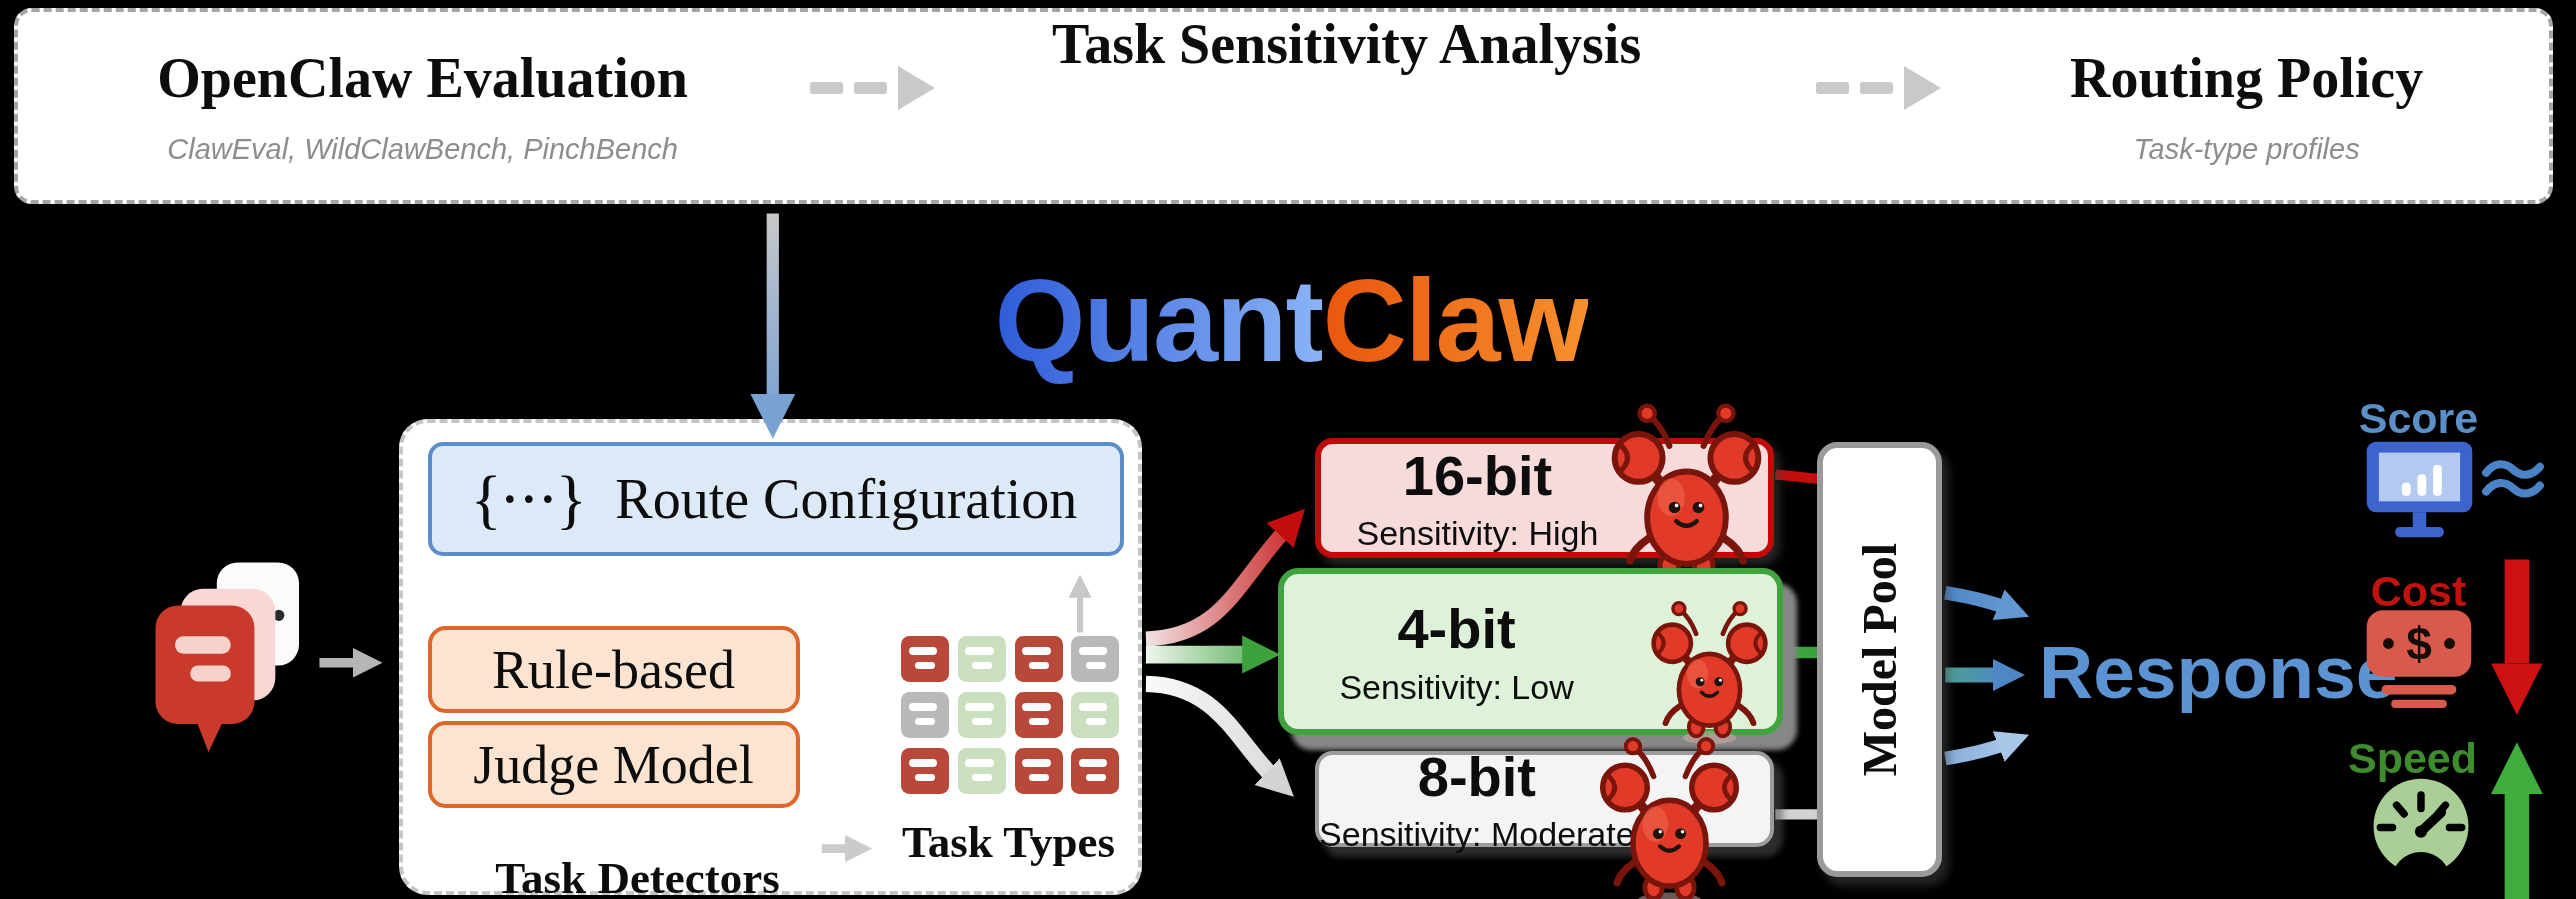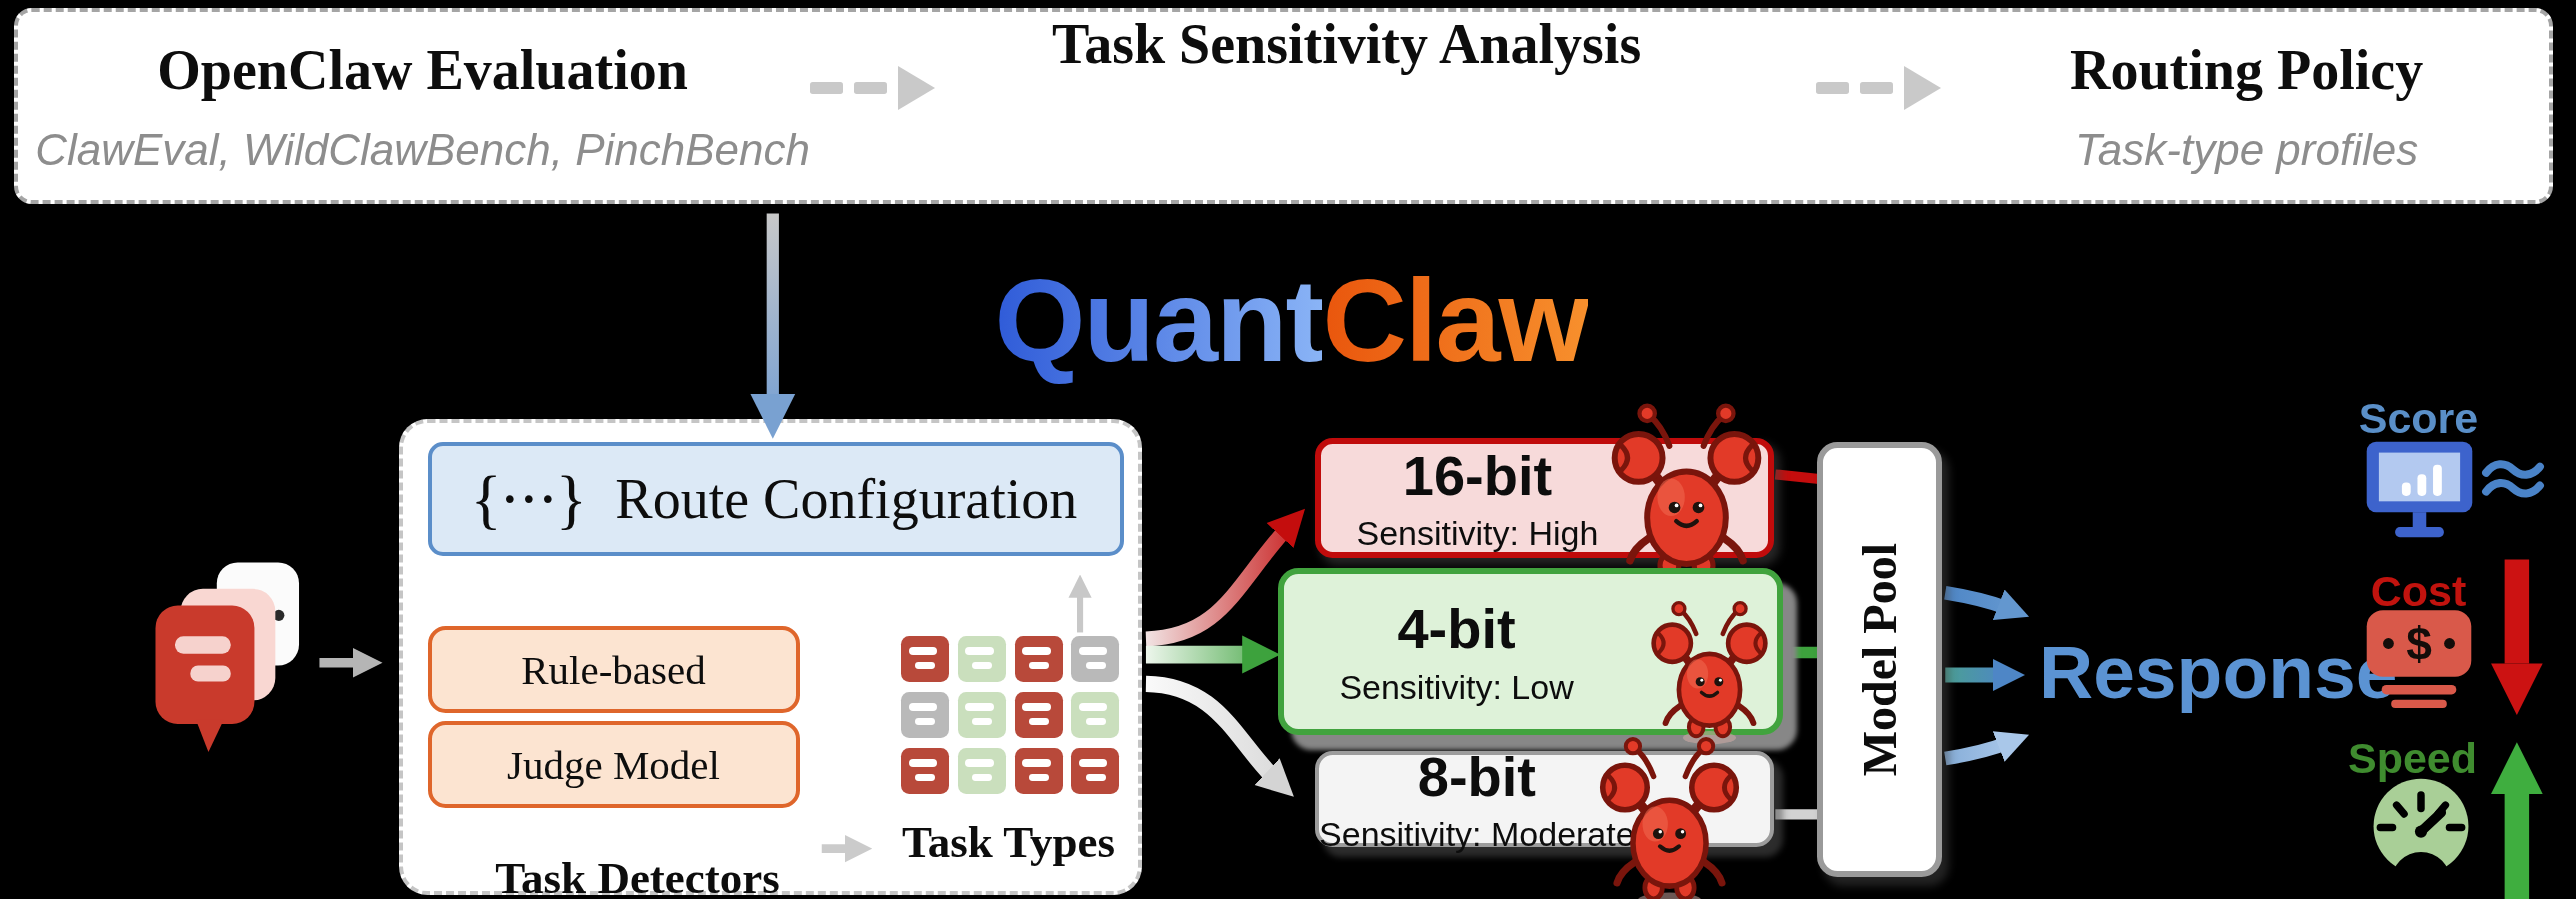--- a/index.html
+++ b/index.html
@@ -10,21 +10,21 @@
   
   .banner{
     position:absolute;left:13.6px;top:8.2px;width:2539px;height:196px;
     background:#fff;border:4.8px dashed #a5a5a5;border-radius:17.7px;box-sizing:border-box;z-index:2;
   }
   .b-sec{position:absolute;top:0;height:100%;display:flex;flex-direction:column;justify-content:center;align-items:center;gap:23px;}
   .b-sec1{left:11px;width:788px;}
   .b-sec2{left:935px;width:788px;justify-content:space-between;}
   .b-sec3{left:1947px;width:564px;}
   .b-title{font-family:"Liberation Serif",serif;font-weight:bold;font-size:56px;color:#0d0d0d;white-space:nowrap;}
-  .b-sub{font-size:44px;font-style:italic;color:#8d8d8d;white-space:nowrap;}
+  .b-sub{font-size:29px;font-style:italic;color:#8d8d8d;white-space:nowrap;}
   .b-sub b{font-weight:bold;color:#7f7f7f;}
   .dash-arrow{position:absolute;top:54px;display:flex;align-items:center;gap:11px;z-index:3;}
   .dash-arrow .dash{width:33px;height:11.6px;background:#c9c9c9;border-radius:2.7px;}
   .dash-arrow .head{width:0;height:0;border-left:37px solid #c9c9c9;border-top:22px solid transparent;border-bottom:22px solid transparent;}
   .dash-arrow1{left:792px;}
   .dash-arrow2{left:1798px;}
 
   
   .logo{position:absolute;left:965px;top:253px;width:652px;text-align:center;
         font-size:117px;font-weight:bold;letter-spacing:-2px;white-space:nowrap;z-index:2;}
@@ -43,21 +43,21 @@
   .route-config{
     position:absolute;left:24.5px;top:19px;width:696px;height:114px;background:#dce9f6;
     border:4.1px solid #5b8ec9;border-radius:15px;box-sizing:border-box;
     display:flex;align-items:center;padding-left:39px;gap:31px;
   }
   .rc-icon{font-family:"Liberation Serif",serif;font-size:65px;color:#0d0d0d;letter-spacing:-2.7px;}
   .rc-label{font-family:"Liberation Serif",serif;font-size:56px;color:#0d0d0d;white-space:nowrap;}
   .detector{
     position:absolute;left:24.5px;width:372px;height:87px;background:#fce4d1;border:4.8px solid #df662b;
     border-radius:17.7px;box-sizing:border-box;display:flex;align-items:center;justify-content:center;
-    font-family:"Liberation Serif",serif;font-size:41px;color:#0d0d0d;
+    font-family:"Liberation Serif",serif;font-size:54px;color:#0d0d0d;
   }
   .detector0{top:203px;}
   .detector1{top:298px;}
   .task-grid{position:absolute;left:498px;top:213px;display:grid;
     grid-template-columns:repeat(4,48px);grid-auto-rows:46px;column-gap:8.8px;row-gap:10.2px;}
   .tile{border-radius:8.2px;position:relative;}
   .tile-red{background:#b8493a;}
   .tile-green{background:#cadfbd;}
   .tile-gray{background:#b9b9b9;}
   .tile::before{content:"";position:absolute;left:7.5px;top:11px;width:28.5px;height:7.5px;background:#fff;border-radius:4.1px;}

